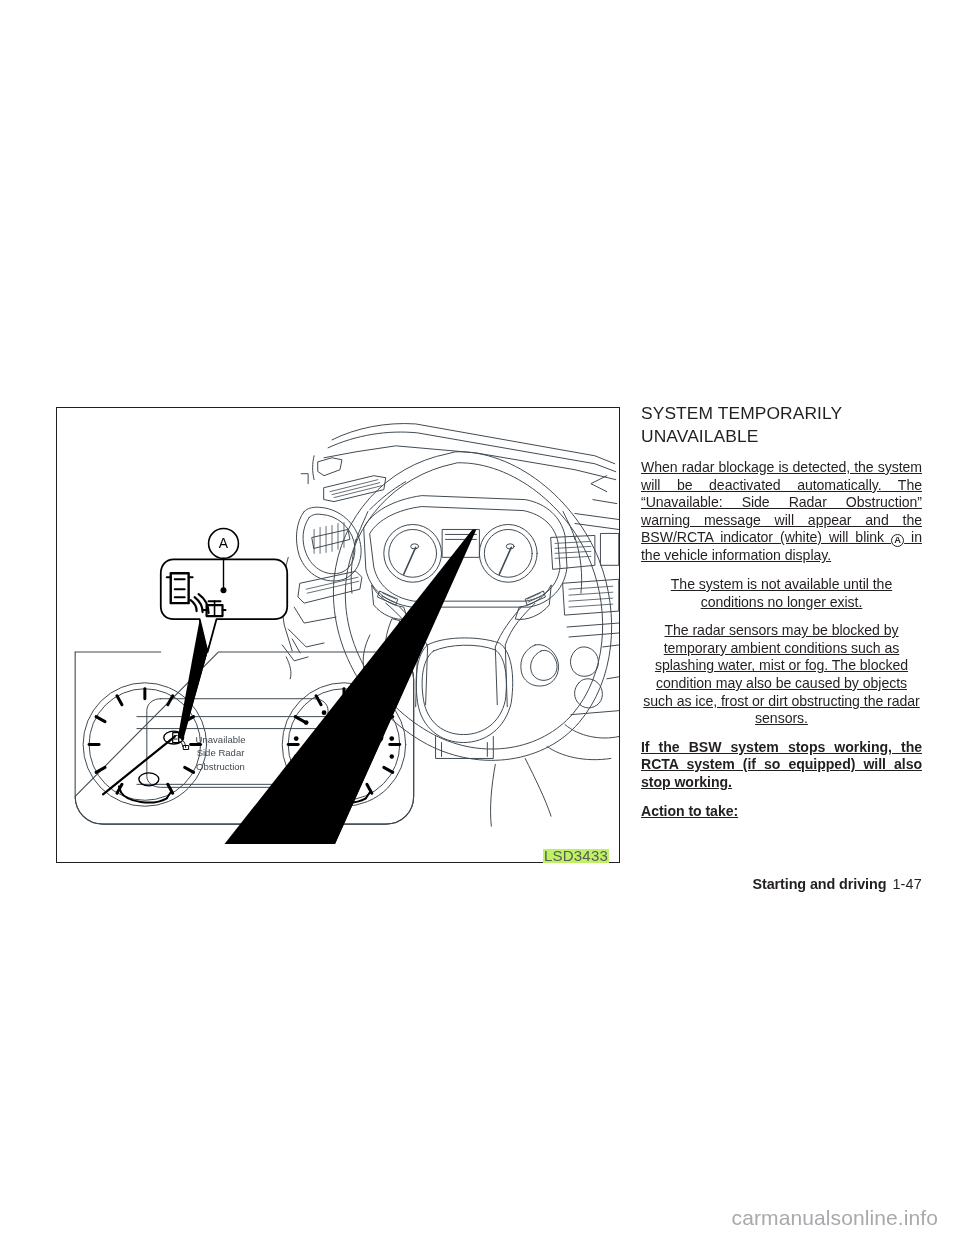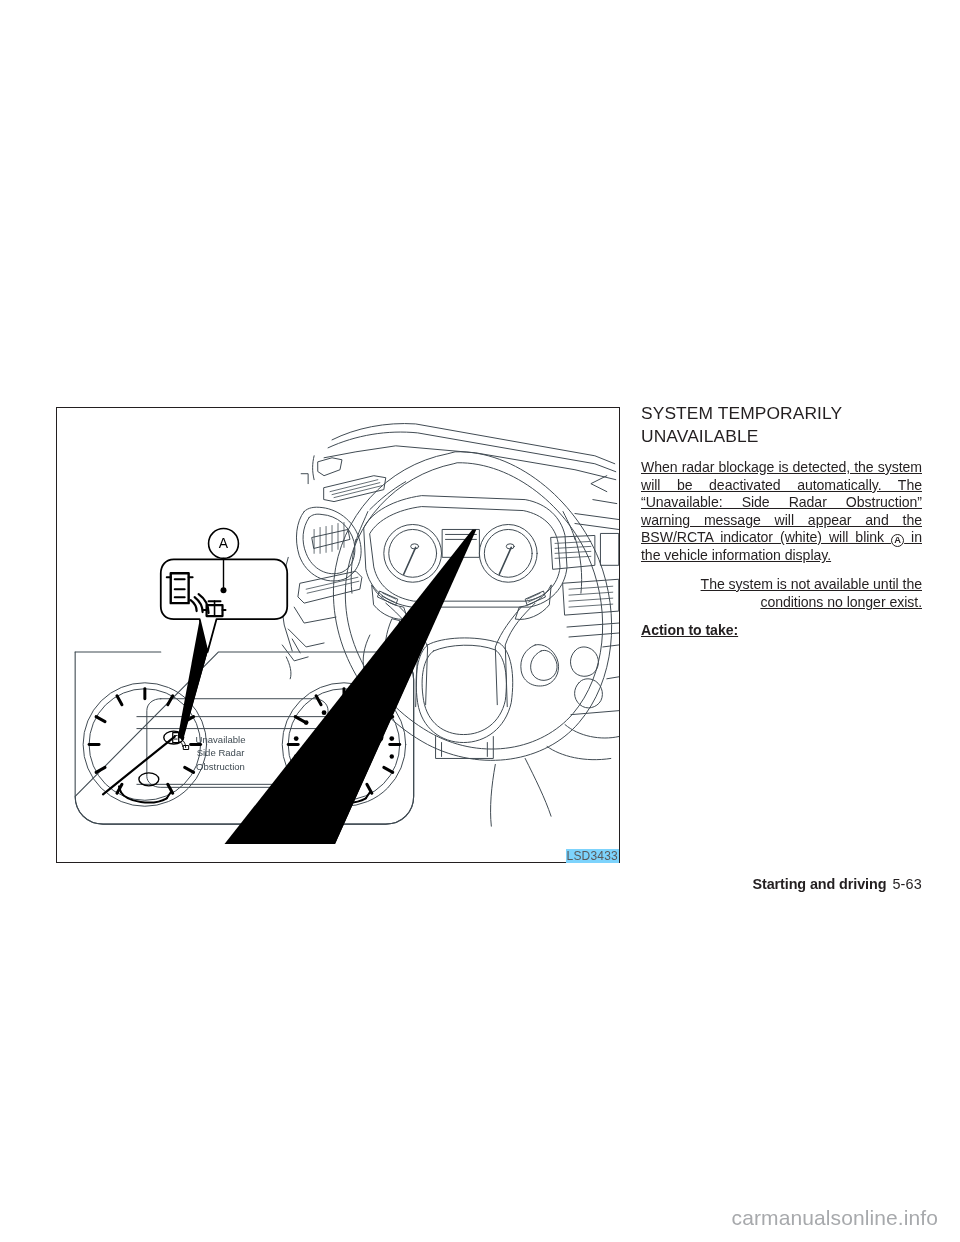--- a/index.html
+++ b/index.html
@@ -30,26 +30,26 @@
   #figure-svg {
     position: absolute;
     left: 0;
     top: 0;
     width: 100%;
     height: 100%;
     display: block;
   }
   #figure-id {
     position: absolute;
-    right: 0;
+    right: 10px;
     bottom: -1px;
-    font-size: 12px;
+    font-size: 15px;
     letter-spacing: 0.2px;
     color: #58595b;
-    background: #7dd3fc;
+    background: #bef264;
     padding: 0 1px;
     line-height: 14px;
   }
 
   
   #text-column {
     position: absolute;
     left: 641px;
     top: 402px;
     width: 281px;
@@ -66,21 +66,21 @@
   .body-para {
     font-size: 14.1px;
     line-height: 17.6px;
     color: #231f20;
     margin: 0 0 11px 0;
     text-align: justify;
     letter-spacing: -0.05px;
     text-decoration: underline;
   }
   .body-para.last-ragged {
-    text-align: right;
+    text-align: center;
   }
   .body-para.bold {
     font-weight: bold;
     text-align: justify;
   }
   .body-para.bold-ragged {
     font-weight: bold;
     text-align: left;
   }
   .inline-callout {
@@ -392,24 +392,26 @@
 
 <div id="text-column">
 
   <h1 id="section-heading">SYSTEM TEMPORARILY
 UNAVAILABLE</h1>
 
   <p class="body-para"><span>When radar blockage is detected, the system will be deactivated automatically. The “Unavailable: Side Radar Obstruction” warning message will appear and the BSW/RCTA indicator (white) will blink </span><span class="inline-callout">A</span><span> in the vehicle information display.</span></p>
 
   <p class="body-para last-ragged">The system is not available until the conditions no longer exist.</p>
 
-
-
+  <p class="body-para last-ragged">The radar sensors may be blocked by temporary ambient conditions such as splashing water, mist or fog. The blocked condition may also be caused by objects such as ice, frost or dirt obstructing the radar sensors.</p>
+
+
+  <p class="body-para bold">If the BSW system stops working, the RCTA system (if so equipped) will also stop working.</p>
 
   <p class="body-para bold-ragged">Action to take:</p>
 
 </div>
 
 <div id="page-footer">
-  <span id="footer-section">Starting and driving</span><span id="footer-page">5-63</span>
+  <span id="footer-section">Starting and driving</span><span id="footer-page">1-47</span>
 </div>
 
 <div id="watermark">carmanualsonline.info</div>
 
 </body></html>

